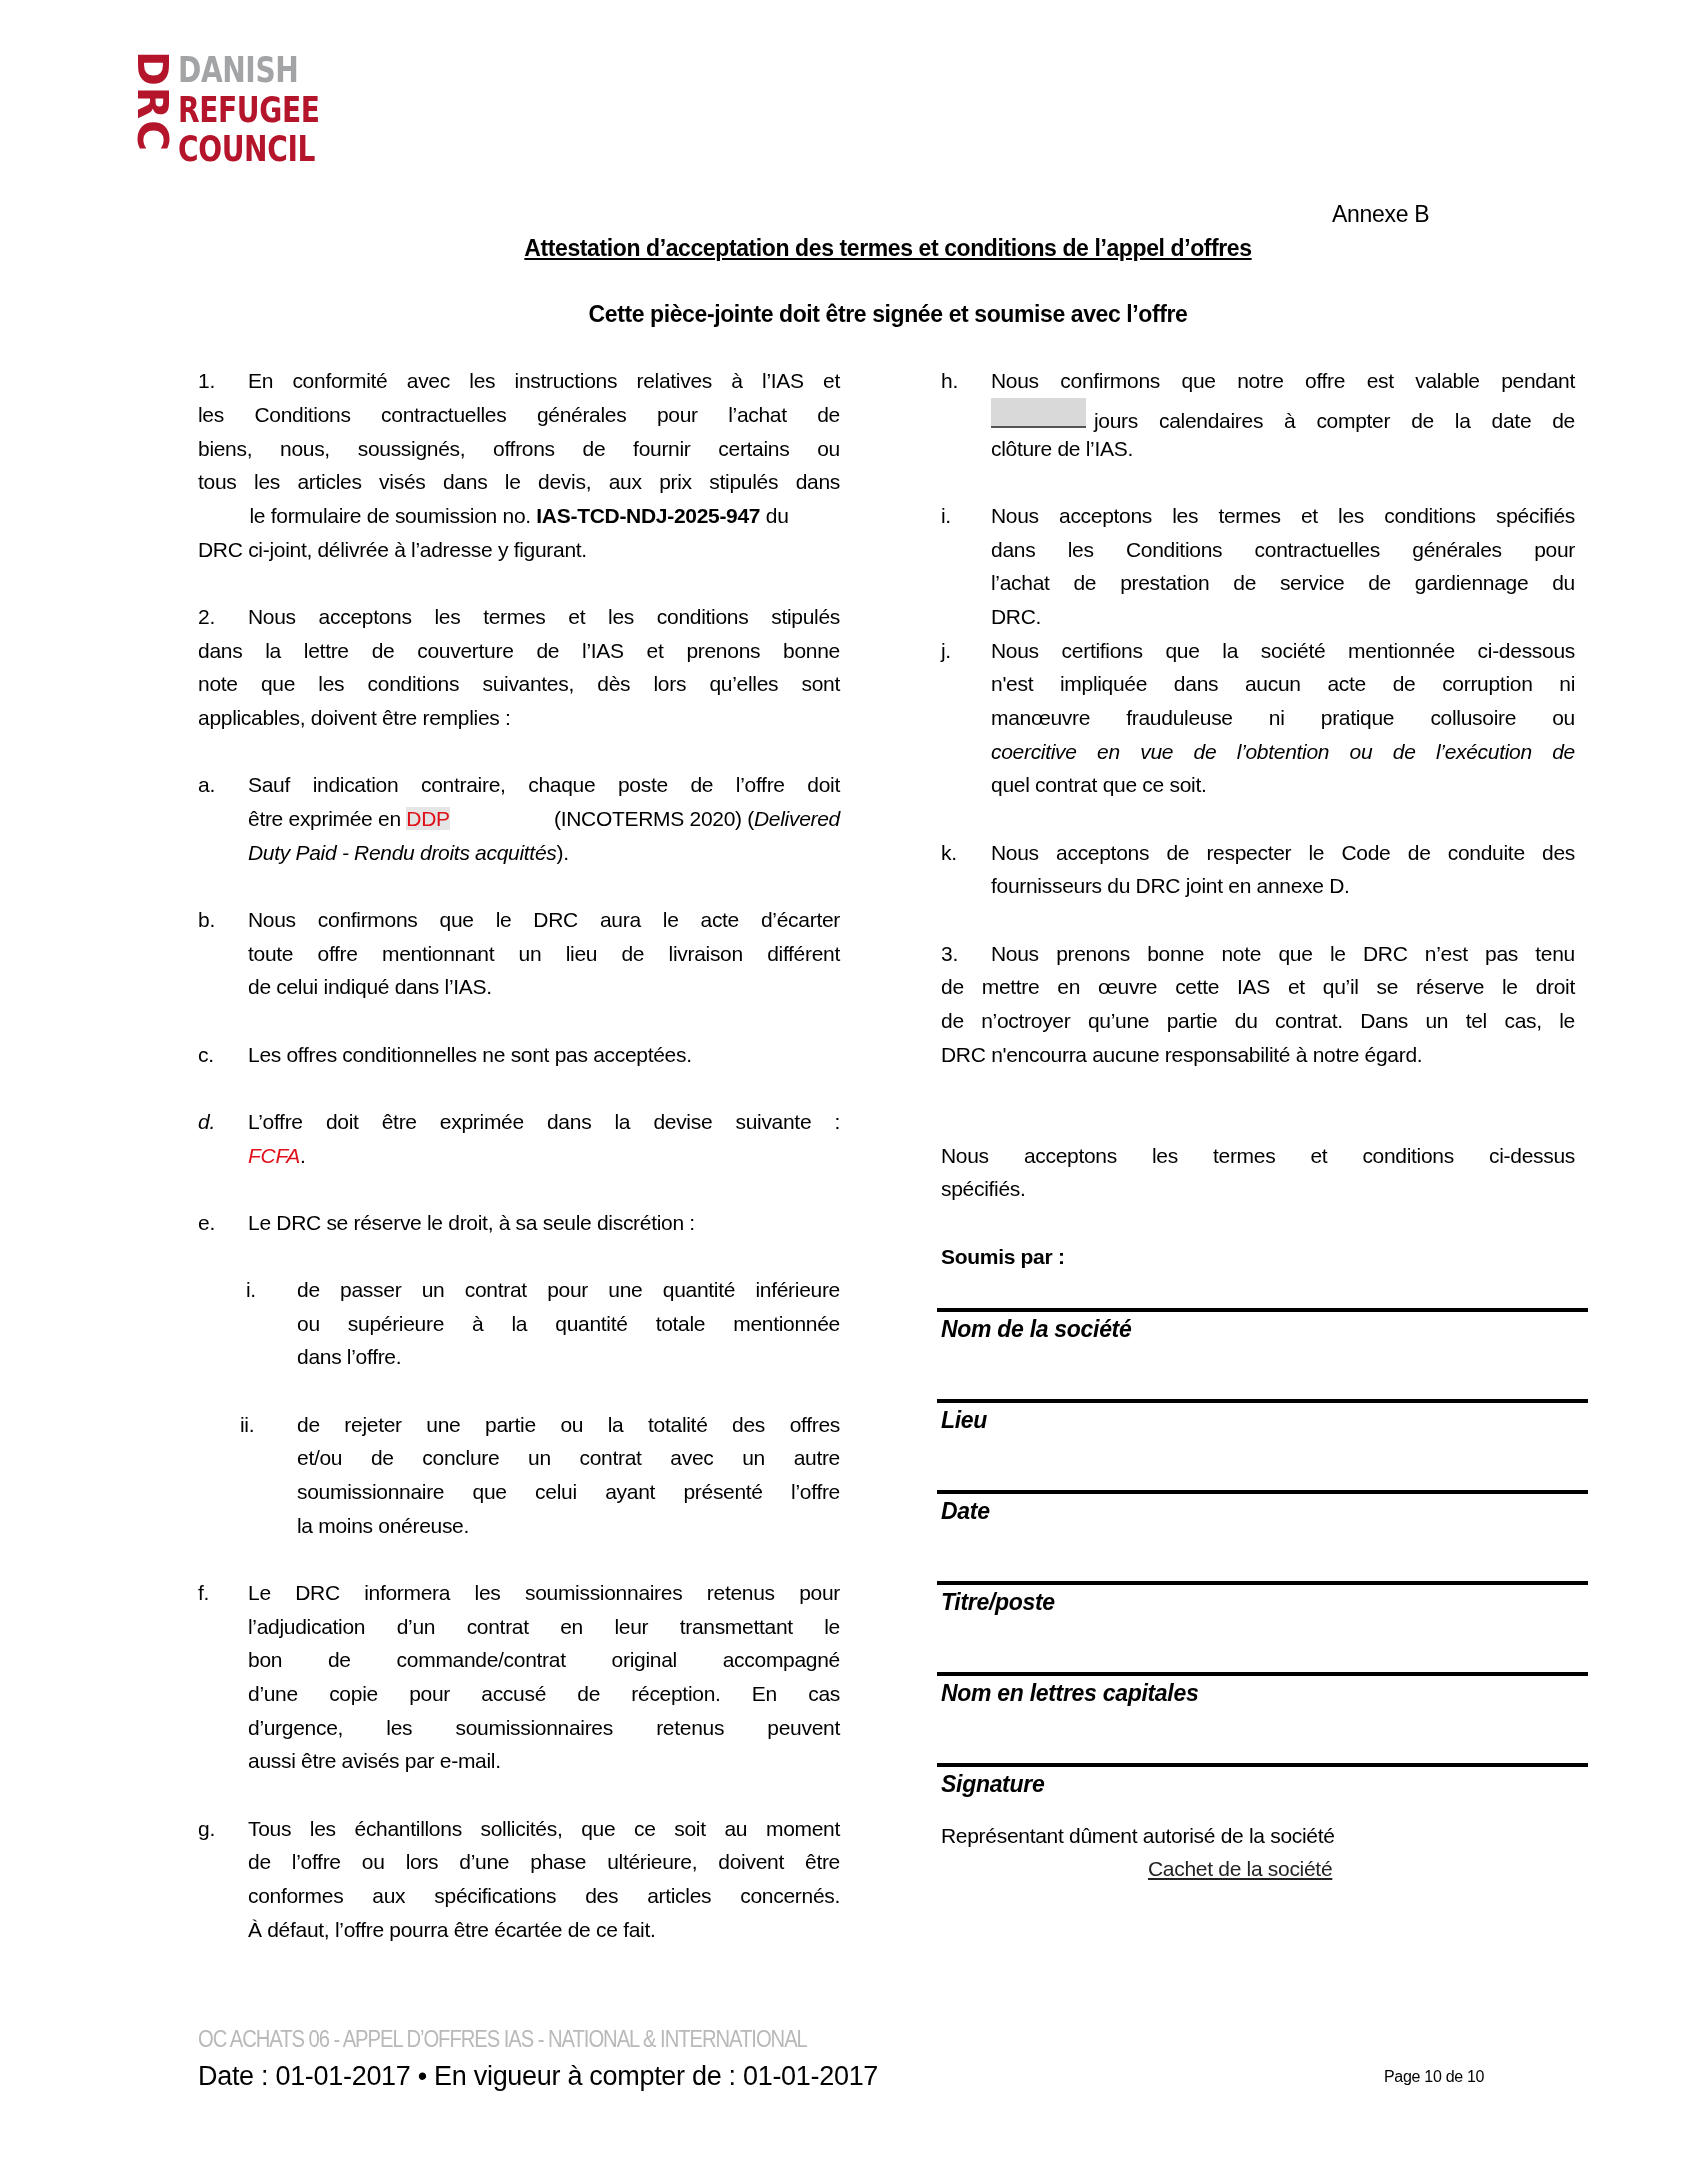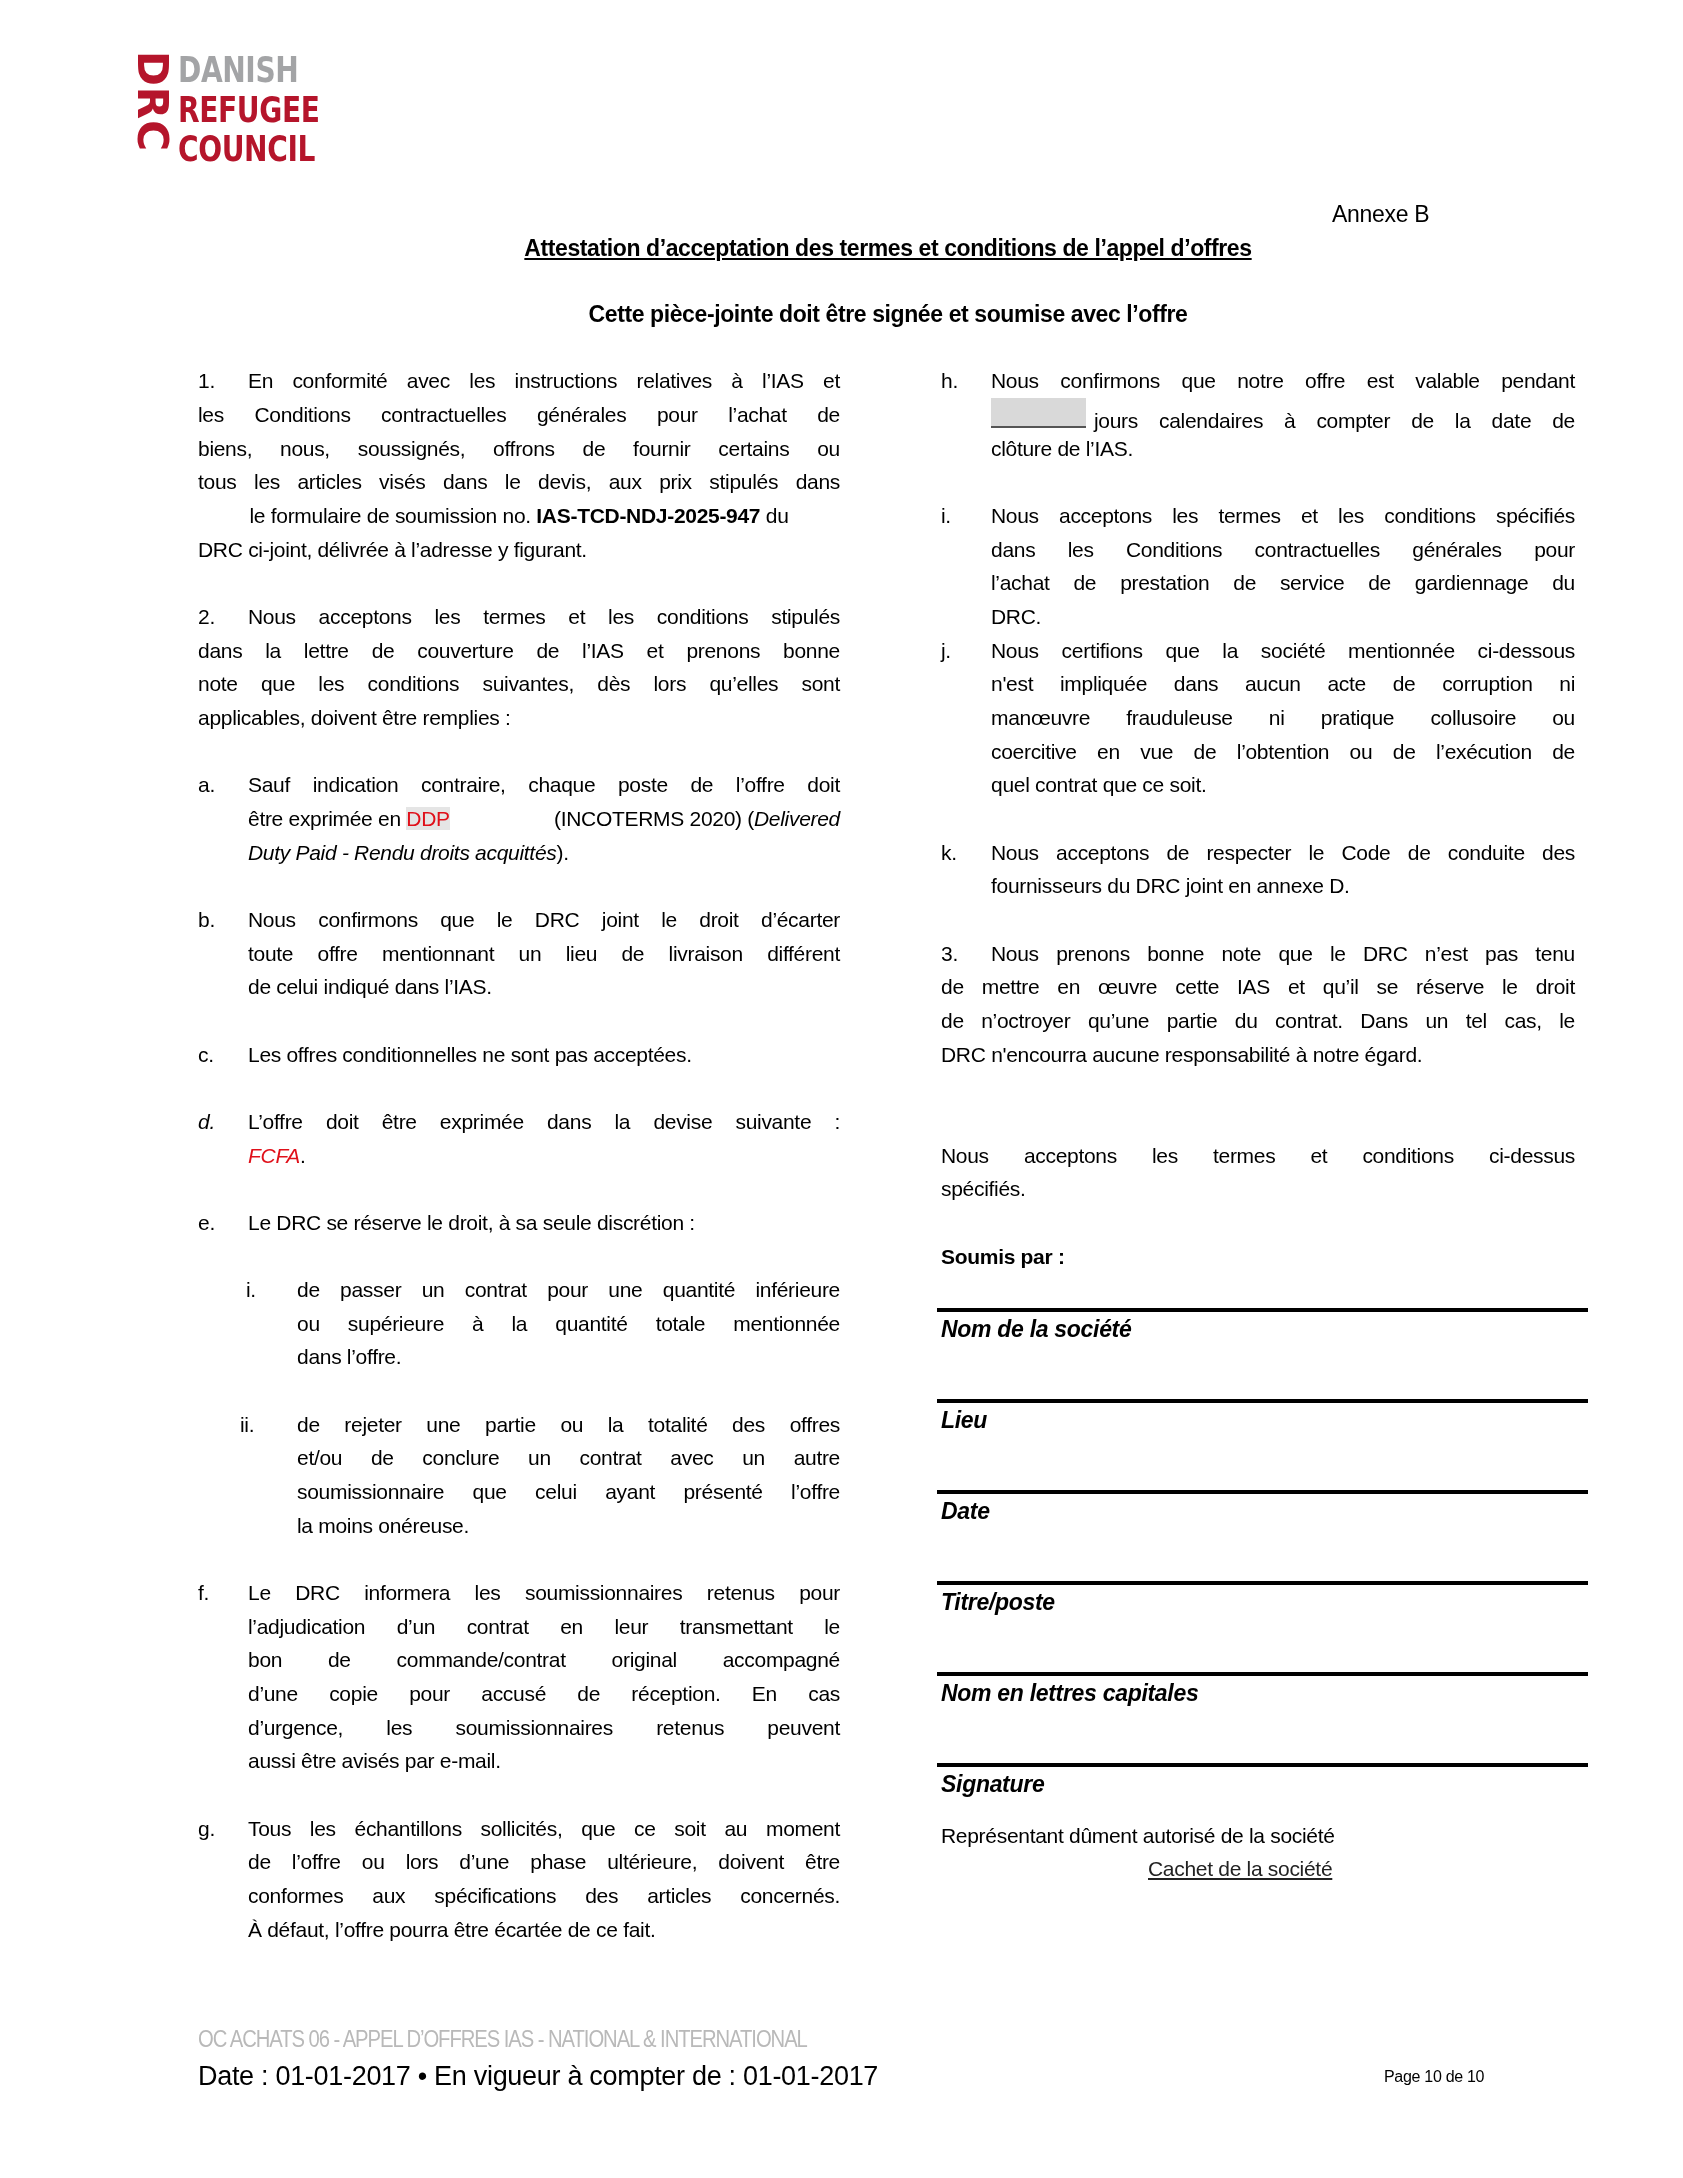--- a/index.html
+++ b/index.html
@@ -84,21 +84,21 @@
       <span><span style="white-space:pre;">être exprimée en </span><span class="red hl">DDP</span></span>
       <span><span style="white-space:pre;"> (INCOTERMS 2020) (</span><span class="i">Delivered</span></span>
     </div>
     <div class="line" style="left:50px;top:836px;">
       <span class="i">Duty Paid - Rendu droits acquittés</span><span>).</span>
     </div>
   </div>
 
   <div>
     <span class="line" style="left:0;top:903px;">b.</span>
-    <div class="line j" style="left:50px;top:903px;width:592px;">Nous confirmons que le DRC joint le droit d’écarter</div>
+    <div class="line j" style="left:50px;top:903px;width:592px;">Nous confirmons que le DRC aura le acte d’écarter</div>
     <div class="line j" style="left:50px;top:937px;width:592px;">toute offre mentionnant un lieu de livraison différent</div>
     <div class="line" style="left:50px;top:970px;">de celui indiqué dans l’IAS.</div>
   </div>
 
   <div>
     <span class="line" style="left:0;top:1038px;">c.</span>
     <div class="line" style="left:50px;top:1038px;">Les offres conditionnelles ne sont pas acceptées.</div>
   </div>
 
   <div>
@@ -162,21 +162,21 @@
     <div class="line j" style="left:50px;top:533px;width:584px;">dans les Conditions contractuelles générales pour</div>
     <div class="line j" style="left:50px;top:566px;width:584px;">l’achat de prestation de service de gardiennage du</div>
     <div class="line" style="left:50px;top:600px;">DRC.</div>
   </div>
 
   <div>
     <span class="line" style="left:0;top:634px;">j.</span>
     <div class="line j" style="left:50px;top:634px;width:584px;">Nous certifions que la société mentionnée ci-dessous</div>
     <div class="line j" style="left:50px;top:667px;width:584px;">n'est impliquée dans aucun acte de corruption ni</div>
     <div class="line j" style="left:50px;top:701px;width:584px;">manœuvre frauduleuse ni pratique collusoire ou</div>
-    <div class="line j" style="left:50px;top:735px;width:584px;">coercitive en vue de l’obtention ou de l’exécution de</div>
+    <div class="line j" style="left:50px;top:735px;width:584px;font-style:italic;">coercitive en vue de l’obtention ou de l’exécution de</div>
     <div class="line" style="left:50px;top:768px;">quel contrat que ce soit.</div>
   </div>
 
   <div>
     <span class="line" style="left:0;top:836px;">k.</span>
     <div class="line j" style="left:50px;top:836px;width:584px;">Nous acceptons de respecter le Code de conduite des</div>
     <div class="line" style="left:50px;top:869px;">fournisseurs du DRC joint en annexe D.</div>
   </div>
 
   <div>

